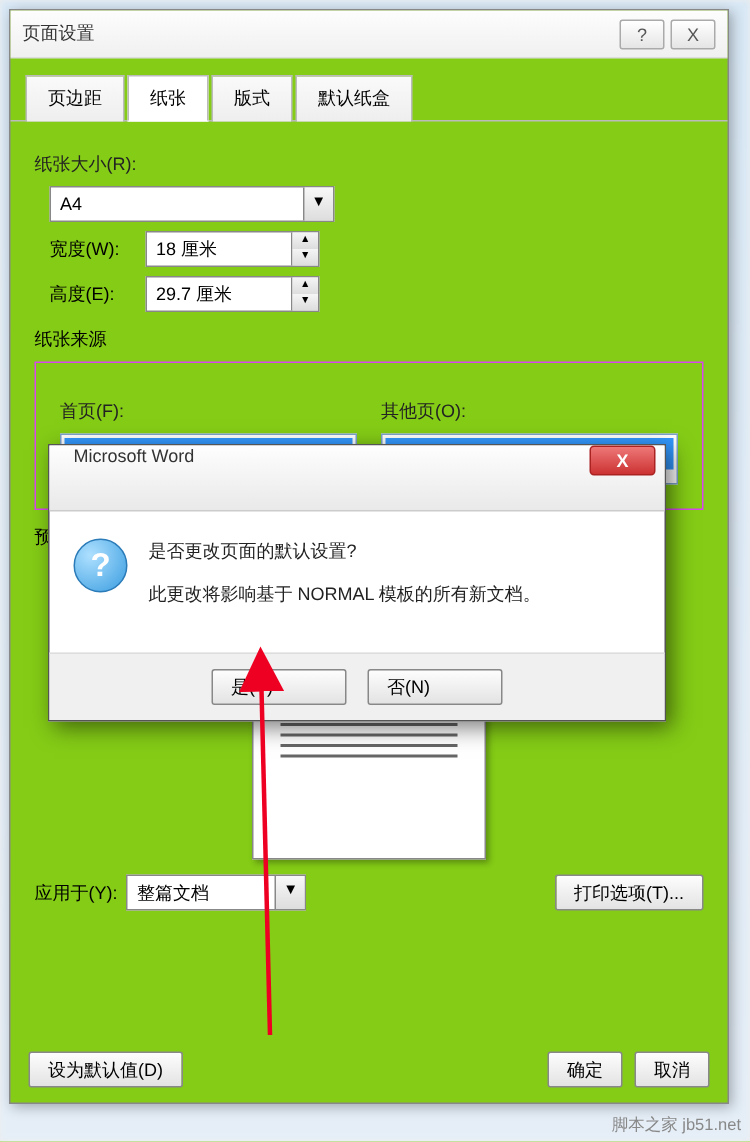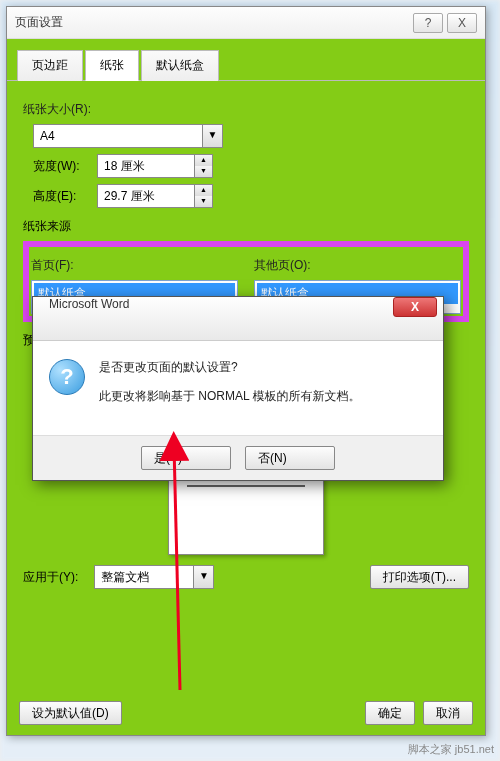--- a/index.html
+++ b/index.html
@@ -18,30 +18,30 @@
 .combo .val{flex:1;padding:0 6px;line-height:22px}
 .combo .drop{width:20px;height:22px;border-left:1px solid #888;background:linear-gradient(#f8f8f8,#ddd);text-align:center;line-height:20px;font-size:10px}
 .row{display:flex;align-items:center;margin:6px 0}
 .row .rlabel{width:64px}
 .spin{display:flex;height:24px;border:1px solid #888;width:116px;background:#fff}
 .spin .sval{flex:1;padding:0 6px;line-height:22px}
 .spin .btns{width:18px;display:flex;flex-direction:column;border-left:1px solid #888}
 .spin .b{flex:1;background:linear-gradient(#f5f5f5,#ddd);font-size:7px;text-align:center;line-height:10px}
 .group{margin-top:10px}
 .group-title{margin:6px 0}
-.group-box{border:6px solid #d946ef;padding:2px;display:flex;gap:16px}
+.group-box{border:1px solid #d946ef;padding:16px;display:flex;gap:16px}
 .col{flex:1}
 .listbox{height:34px;border:1px solid #7da2ce;background:#fff;padding:2px}
 .listbox .item{background:#3399ff;color:#fff;padding:2px 4px}
 .preview-label{margin:10px 0 6px 0}
 .preview{display:flex;justify-content:center;margin:6px 0 10px 0}
 .page{width:156px;height:200px;border:1px solid #888;box-shadow:2px 2px 4px rgba(0,0,0,.3);background:#fff;padding:16px 18px}
 .line{height:2px;background:#666;margin:5px 0}
 .bottom-row{display:flex;align-items:center;margin-top:8px}
-.bottom-row .blabel{margin-right:16px}
+.bottom-row .blabel{margin-right:6px}
 .btn{height:24px;padding:0 12px;border:1px solid #888;background:linear-gradient(#fdfdfd,#e3e3e3);cursor:pointer;line-height:22px;border-radius:2px}
 .footer{position:absolute;left:12px;right:12px;bottom:10px;display:flex;align-items:center;gap:8px}
 .footer .spacer{flex:1}
 .msgbox{position:absolute;left:32px;top:296px;width:412px;border:1px solid #555;box-shadow:4px 4px 14px rgba(0,0,0,.5);background:#fff}
 .msg-title{height:44px;background:linear-gradient(180deg,#fefefe,#e9e9e9);display:flex;align-items:flex-start;padding:0 6px 0 16px;border-bottom:1px solid #ccc}
 .msg-title .t{flex:1;color:#333}
 .msg-close{width:44px;height:20px;background:linear-gradient(#e77,#c33);border:1px solid #a22;border-radius:3px;color:#fff;text-align:center;line-height:18px;font-weight:bold;font-family:Arial}
 .msg-body{padding:18px 16px;display:flex;gap:14px}
 .qicon{width:36px;height:36px;border-radius:50%;background:radial-gradient(circle at 30% 30%,#aee0ff,#3a9de0);border:1px solid #2a7bb8;display:flex;align-items:center;justify-content:center;color:#fff;font-size:22px;font-weight:bold;font-family:Arial}
 .msg-text p{margin-bottom:12px;color:#222;font-size:12px}
@@ -59,20 +59,21 @@
 <div class="dlg">
   <div class="titlebar">
     <span class="title">页面设置</span>
     <span class="tbtn">?</span>
     <span class="tbtn">X</span>
   </div>
 
   <div class="tabs">
     <div class="tab">页边距</div>
     <div class="tab active">纸张</div>
+    <div class="tab">版式</div>
     <div class="tab">默认纸盒</div>
   </div>
 
   <div class="body">
     <div class="lbl">纸张大小(R):</div>
     <div class="combo" style="margin-left:10px">
       <span class="val">A4</span>
       <span class="drop">▼</span>
     </div>
 

